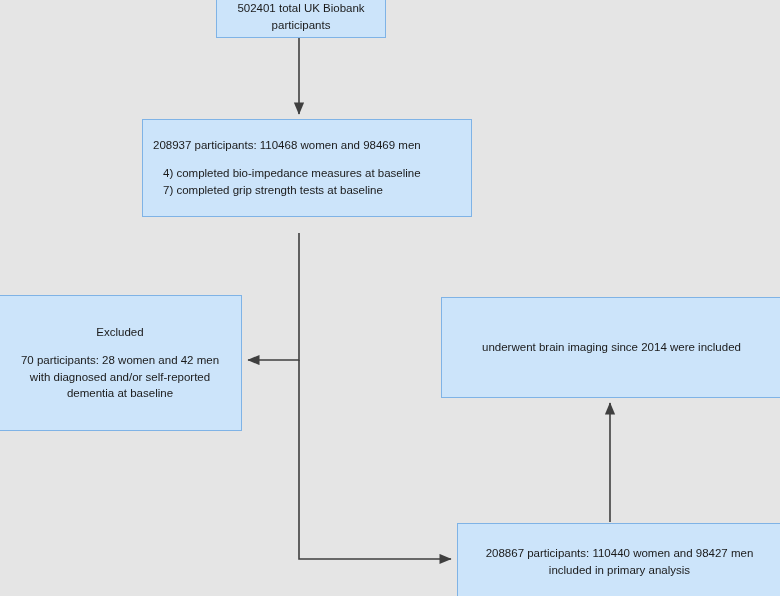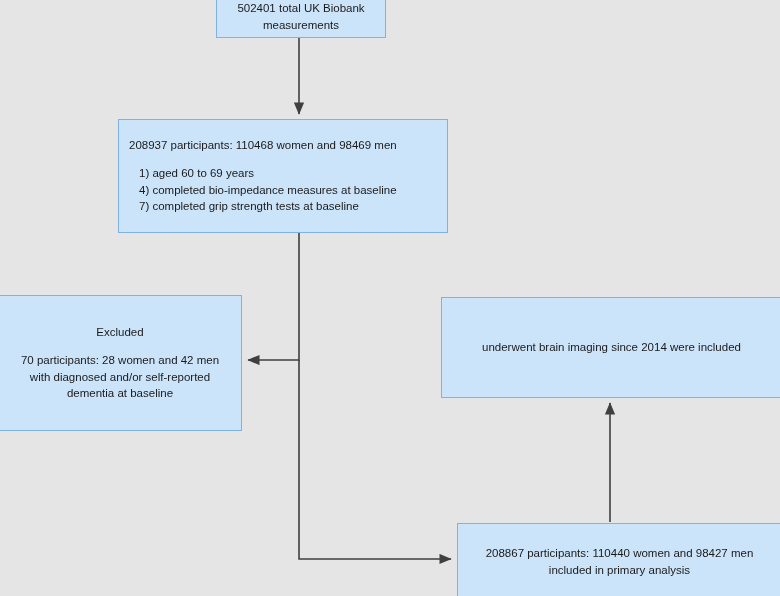--- a/index.html
+++ b/index.html
@@ -54,21 +54,21 @@
   #edges {
     position: absolute;
     left: 0;
     top: 0;
     width: 780px;
     height: 596px;
     pointer-events: none;
   }
   
   #node-total        { left: 216px; top: -4px;  width: 170px; height: 42px; }
-  #node-eligible     { left: 118px; top: 119px; width: 330px; height: 114px; }
+  #node-eligible     { left: 142px; top: 119px; width: 330px; height: 98px; }
   #node-excluded     { left: -2px;  top: 295px; width: 244px; height: 136px; }
   #node-imaging      { left: 441px; top: 297px; width: 341px; height: 101px; }
   #node-primary      { left: 457px; top: 523px; width: 325px; height: 77px; }
 </style>
 </head>
 <body>
 
 <div id="canvas">
 
   <svg id="edges" viewBox="0 0 780 596" xmlns="http://www.w3.org/2000/svg">
@@ -82,28 +82,27 @@
 
     <path d="M299,233 L299,360 L248,360" fill="none" stroke="#3f3f3f" stroke-width="1.6" marker-end="url(#arrowhead)"></path>
 
     <path d="M299,360 L299,559 L451,559" fill="none" stroke="#3f3f3f" stroke-width="1.6" marker-end="url(#arrowhead)"></path>
 
     <line x1="610" y1="522" x2="610" y2="403" stroke="#3f3f3f" stroke-width="1.6" marker-end="url(#arrowhead)"></line>
   </svg>
 
   <div class="node" id="node-total">
     <span class="node-line">502401 total UK Biobank</span>
-    <span class="node-line">measurements</span>
+    <span class="node-line">participants</span>
   </div>
 
   <div class="node left-align" id="node-eligible">
     <span class="node-line">208937 participants: 110468 women and 98469 men</span>
     <div class="spacer-line"></div>
     <div class="criteria">
-      <span class="node-line">1) aged 60 to 69 years</span>
       <span class="node-line">4) completed bio-impedance measures at baseline</span>
       <span class="node-line">7) completed grip strength tests at baseline</span>
     </div>
   </div>
 
   <div class="node" id="node-excluded">
     <span class="node-line">Excluded</span>
     <div class="spacer-line"></div>
     <span class="node-line">70 participants: 28 women and 42 men</span>
     <span class="node-line">with diagnosed and/or self-reported</span>

